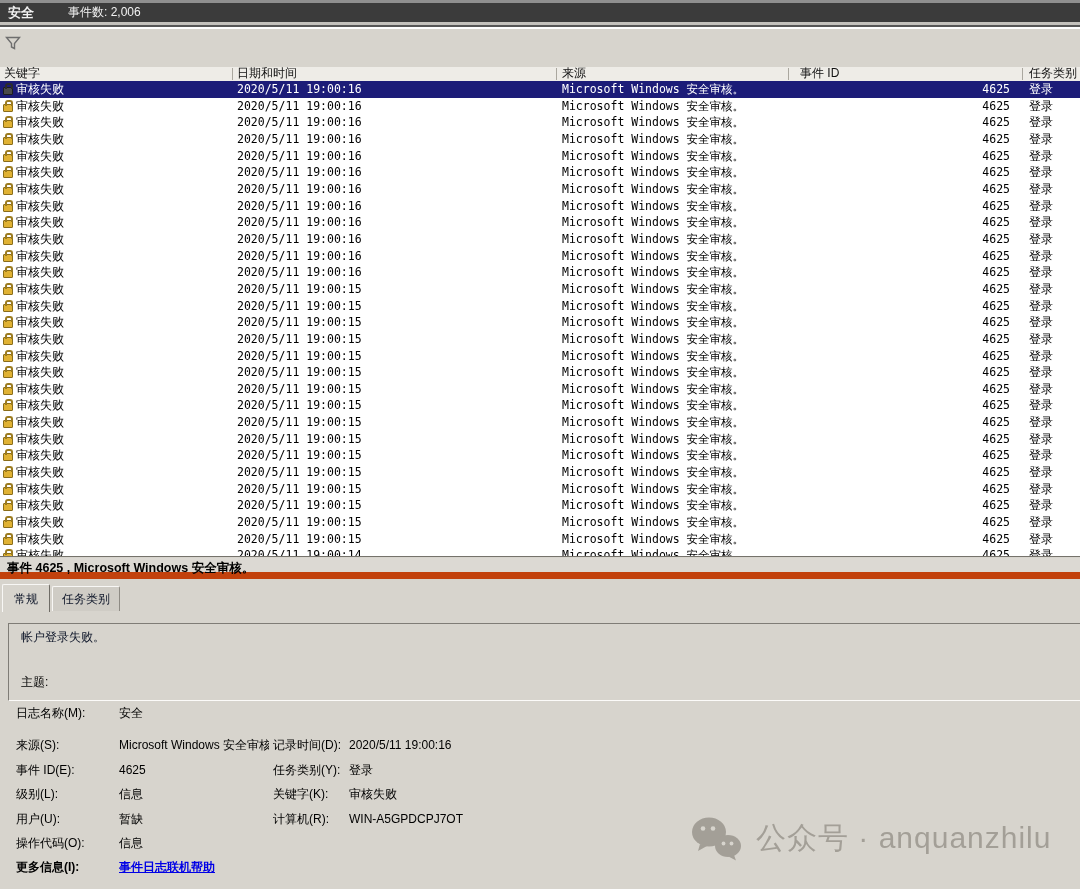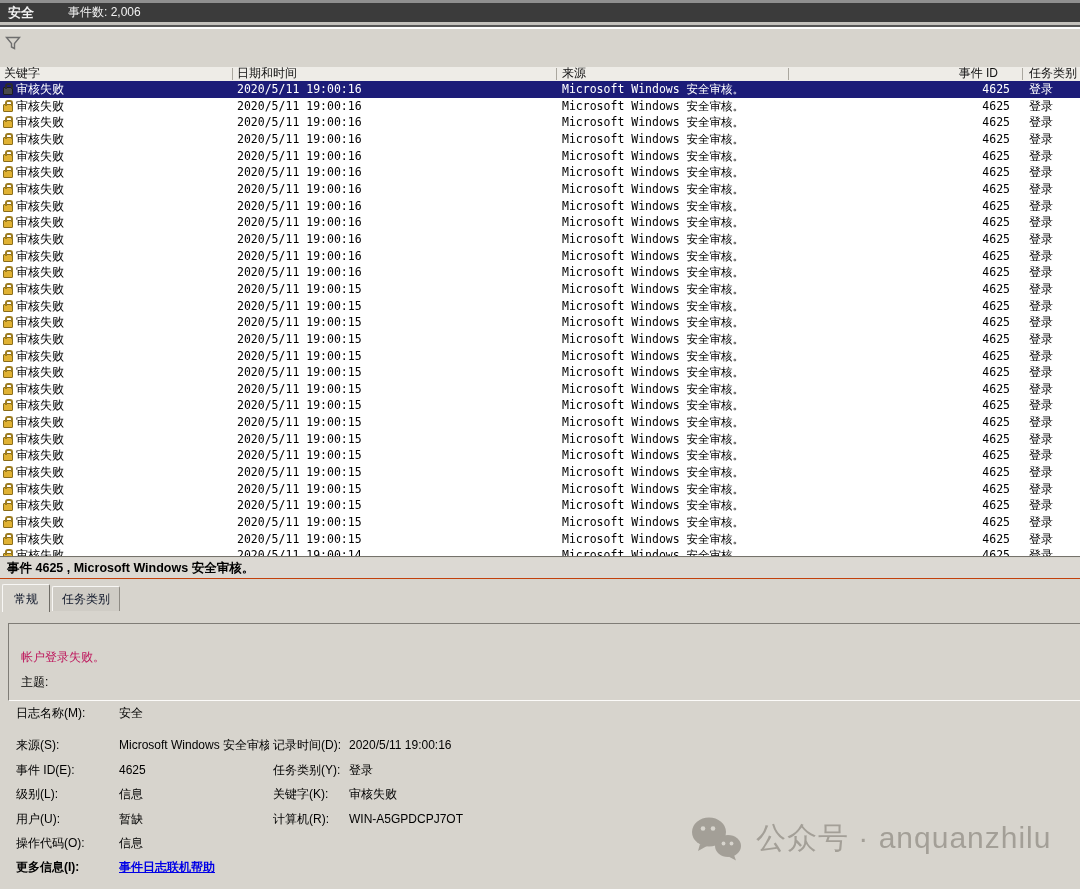--- a/index.html
+++ b/index.html
@@ -40,31 +40,31 @@
           background:#e0b234; border:1px solid #8a6d1a; border-radius:1px; }
   .lock::before { content:""; position:absolute; left:1px; top:-5px; width:4px; height:4px;
           border:2px solid #9b7b20; border-bottom:none; border-radius:3px 3px 0 0; }
   .row.sel .lock { background:#4a4a4a; border-color:#1d1d1d; }
   .row.sel .lock::before { border-color:#2b2b2b; }
 
   
   .details { position:absolute; left:0; top:556px; width:1080px; height:333px;
              background:#d7d4cd; border-top:1px solid #75726b; }
   .pane-header { position:absolute; left:0; top:1px; width:1080px; height:21px; background:#dcd9d3;
-                 border-bottom:1px solid #c2410c; font-size:12.5px; font-weight:bold; color:#000;
+                 border-bottom:7px solid #c2410c; font-size:12.5px; font-weight:bold; color:#000;
                  line-height:21px; padding-left:7px; }
   .tabs { position:absolute; left:2px; top:29px; height:25px; display:flex; align-items:flex-end; }
   .tab { font-size:12px; color:#0f172a; padding:4px 9px 3px 9px; background:#cfccc5;
          border:1px solid #8e8b84; border-bottom:none; margin-right:2px;
          border-radius:2px 2px 0 0; border-top-color:#f8f7f5; border-left-color:#f8f7f5; }
   .tab.active { background:#d7d4cd; padding:6px 11px 4px 11px; position:relative; top:1px;
          border-right-color:#6f6c66; }
   .desc-box { position:absolute; left:8px; top:66px; width:1074px; height:78px;
               border:1px solid #7f7c76; border-bottom-color:#fcfbf9; border-right:none; }
-  .desc-line1 { position:absolute; left:12px; top:5px; font-size:12px; color:#be185d;margin-top:20px; }
+  .desc-line1 { position:absolute; left:12px; top:5px; font-size:12px; color:#0f172a; }
   .desc-line2 { position:absolute; left:12px; top:50px; font-size:12px; color:#000; }
 
   .fieldrow { position:absolute; left:0; width:1080px; height:24px; line-height:24px; font-size:12px; color:#000; }
   .fl  { position:absolute; left:16px; white-space:nowrap; }
   .flv { position:absolute; left:119px; white-space:nowrap; }
   .flv.clip { width:150px; overflow:hidden; }
   .fr  { position:absolute; left:273px; white-space:nowrap; }
   .frv { position:absolute; left:349px; white-space:nowrap; }
   a.evlink { color:#0000e6; text-decoration:underline; }
 
@@ -87,21 +87,21 @@
   <div class="filterbar">
     <svg class="ficon" width="16" height="15" viewBox="0 0 16 15">
       <path d="M1.5 1.5 H14.5 L9.5 7.5 V12.5 L6.5 11 V7.5 Z" fill="none" stroke="#6e6e6e" stroke-width="1.4"></path>
     </svg>
   </div>
 
   <div class="list-header">
     <span style="left:4px">关键字</span>
     <span style="left:237px">日期和时间</span>
     <span style="left:562px">来源</span>
-    <span style="left:776px; width:228px; text-align:right; padding-right:6px">事件 ID</span>
+    <span style="left:800px; width:228px; padding-right:6px">事件 ID</span>
     <span style="left:1029px">任务类别</span>
     <i class="hsep" style="left:232px"></i>
     <i class="hsep" style="left:556px"></i>
     <i class="hsep" style="left:788px"></i>
     <i class="hsep" style="left:1022px"></i>
   </div>
 
   <div class="list-body" id="list-body">
       <div class="row sel">
         <i class="lock"></i>

